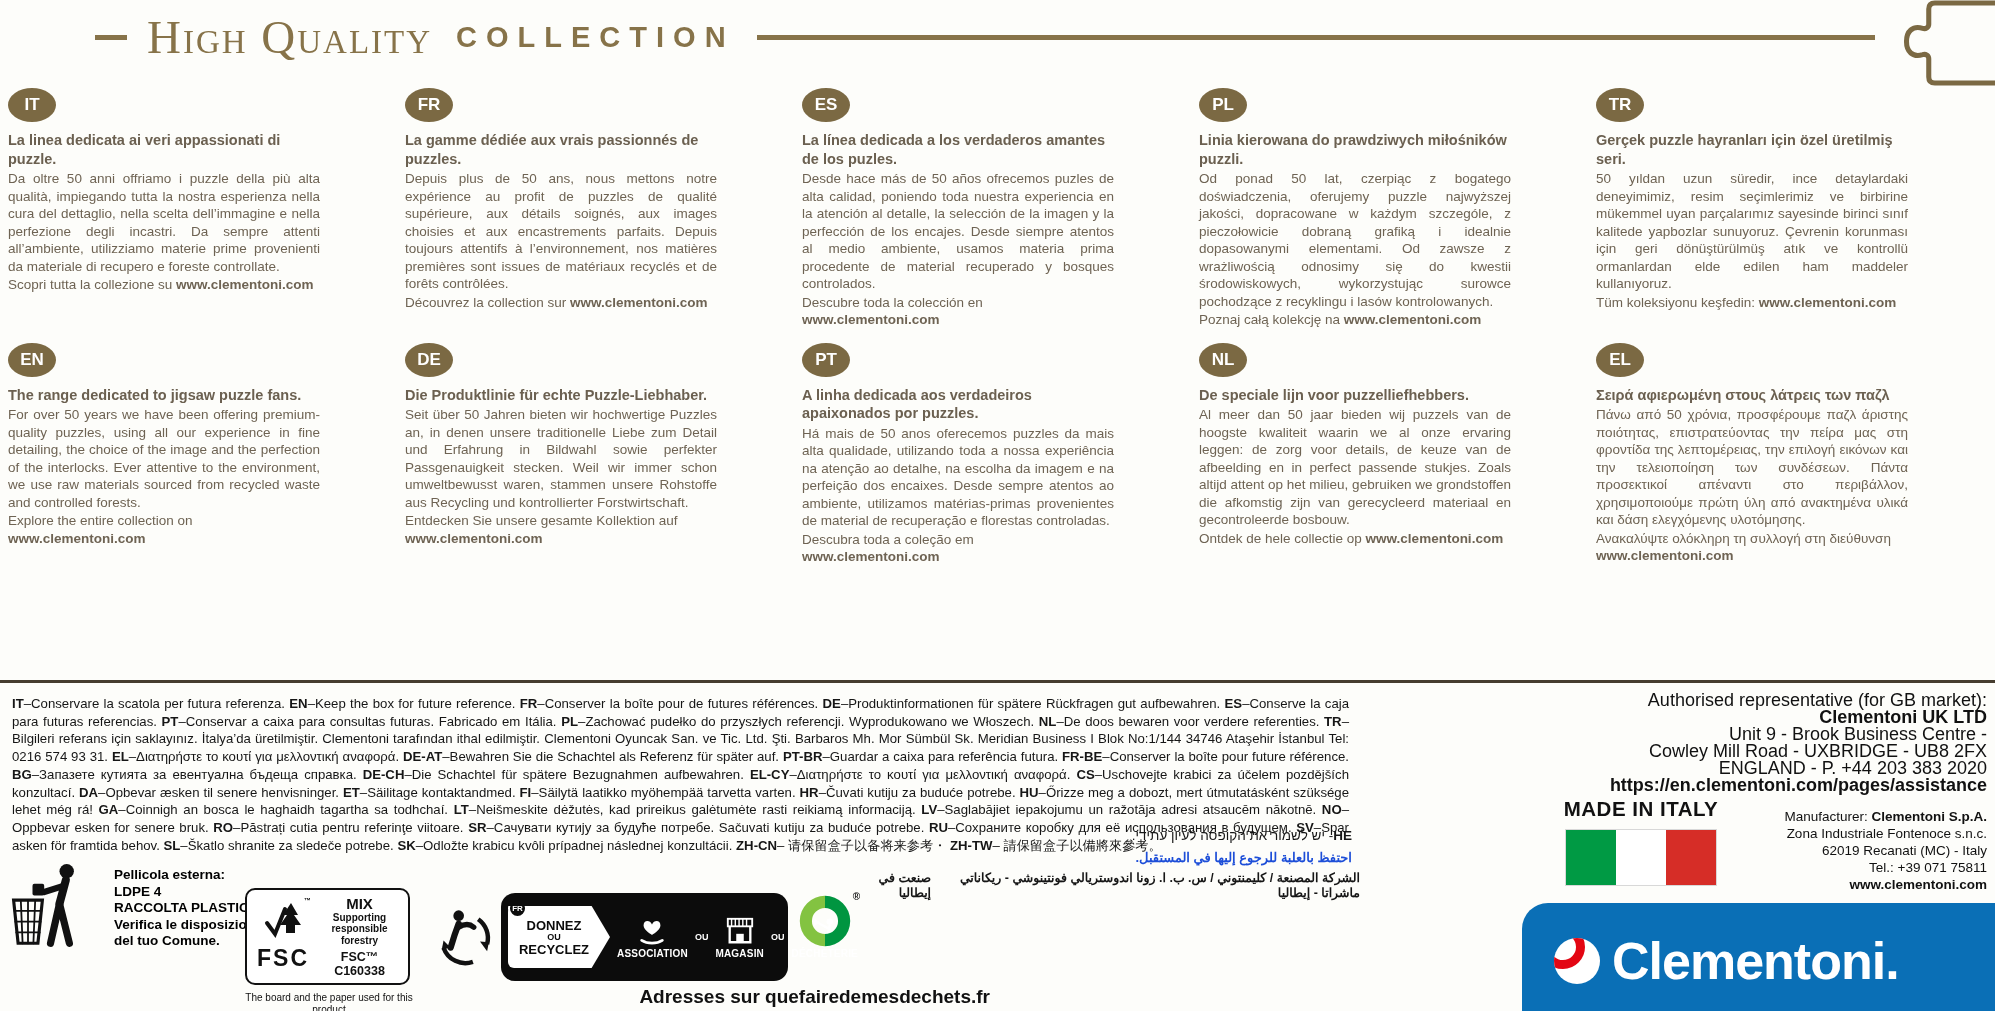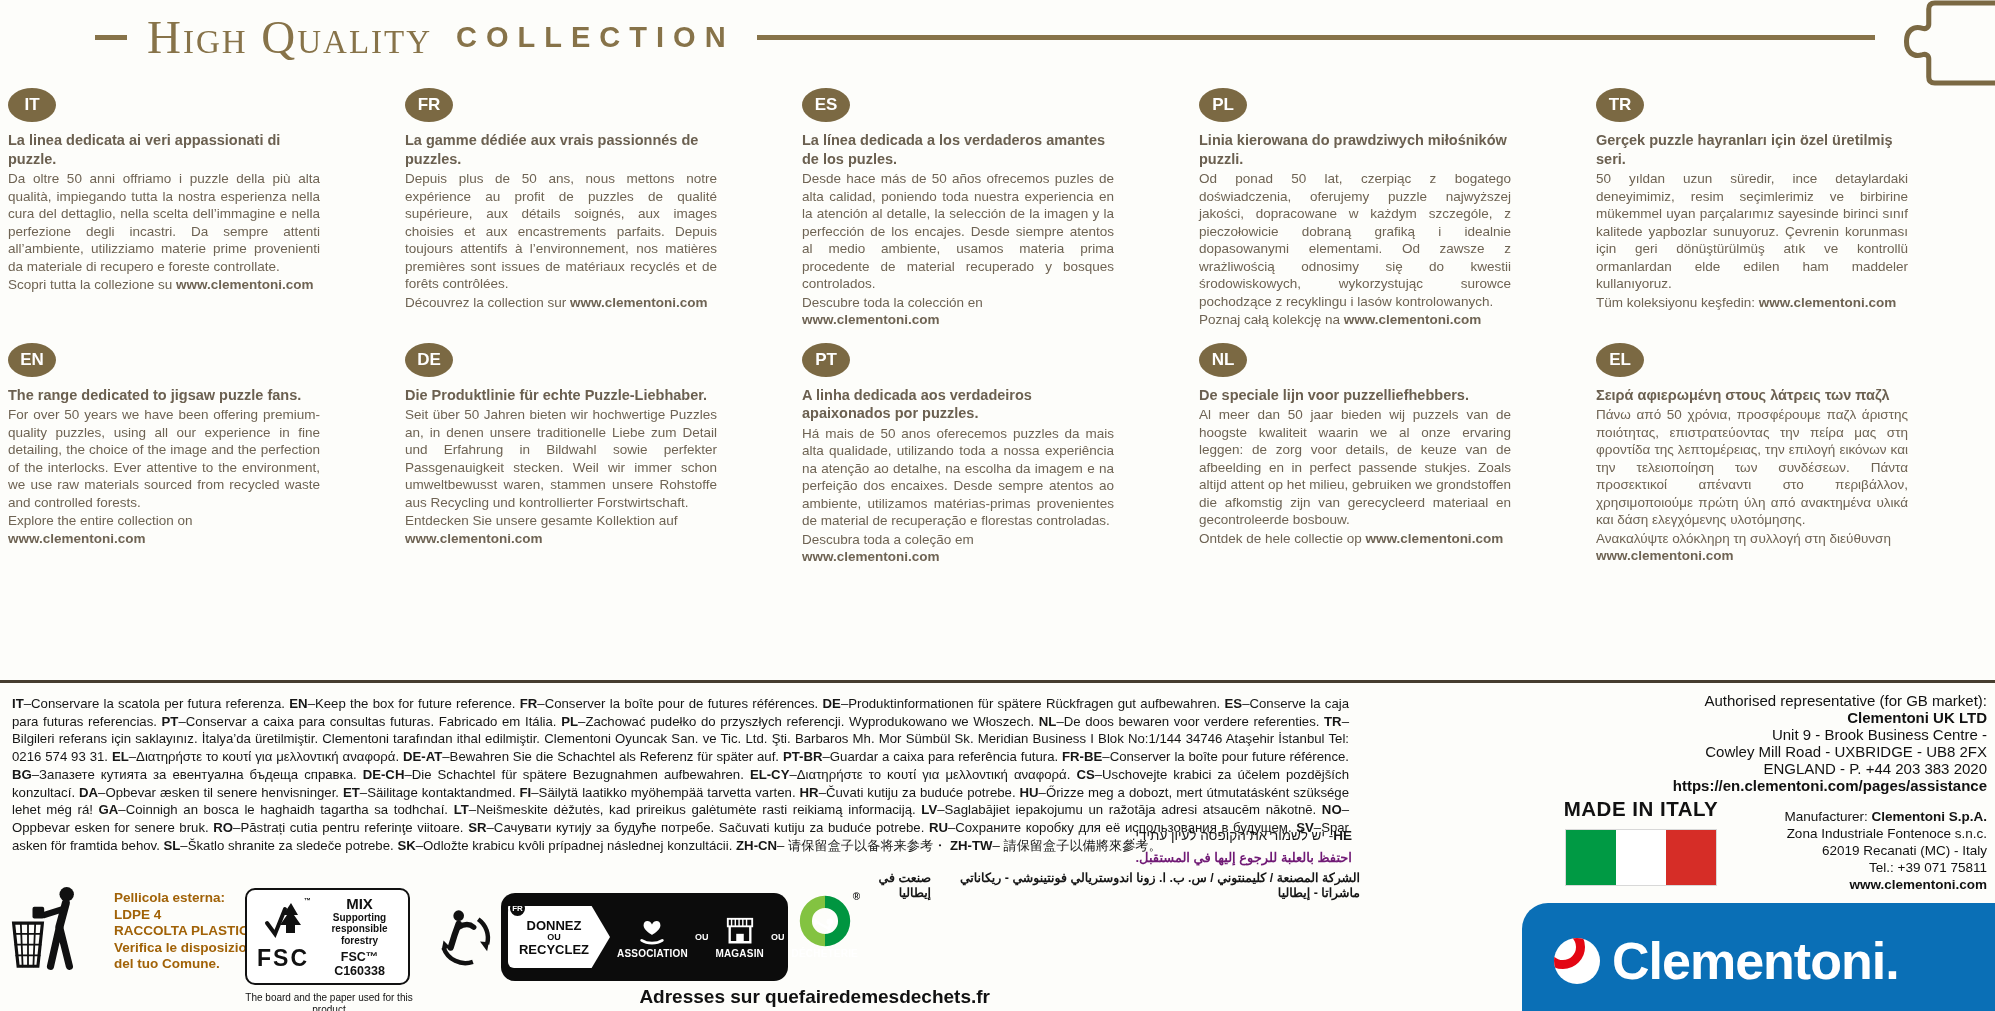--- a/index.html
+++ b/index.html
@@ -24,39 +24,39 @@
   .bb{font-size:13.5px;margin:0;line-height:17.5px;text-align:justify;}
   .bl{font-size:13.5px;margin:1px 0 0;line-height:17.5px;}
   .bl b{font-weight:700;}
 
   
   .divider{position:absolute;top:680px;left:0;width:1995px;height:3px;background:#463d2f;}
   .legal{position:absolute;top:691px;left:8px;width:1337px;font-size:13.2px;line-height:17.7px;
          color:#161616;text-align:justify;margin:4px;}
   .legal b,.he b{font-weight:700;}
   .he{position:absolute;top:828px;left:1000px;width:352px;direction:rtl;font-size:13.5px;color:#161616;}
-  .ar1{position:absolute;top:850px;left:1000px;width:352px;direction:rtl;font-size:13px;font-weight:700;color:#701a75;}
+  .ar1{position:absolute;top:850px;left:1000px;width:352px;direction:rtl;font-size:13px;font-weight:700;color:#1d4ed8;}
   .ar2{position:absolute;top:870px;left:853px;width:507px;direction:rtl;display:flex;
        justify-content:space-between;font-size:12.5px;font-weight:700;color:#161616;}
 
   
-  .rep{position:absolute;top:692px;left:1490px;width:497px;text-align:right;font-size:15px;
+  .rep{position:absolute;top:692px;left:1490px;width:497px;text-align:right;font-size:18px;
        line-height:17px;color:#111;}
   .rep .b{font-weight:700;}
   .mii{position:absolute;top:797px;left:1552px;width:178px;text-align:center;color:#111;}
   .mii .t{font-weight:700;font-size:20.5px;letter-spacing:.5px;}
   .flag{margin:8px auto 0;width:152px;height:57px;display:flex;border:1px solid #d8d8d8;box-sizing:border-box;}
   .flag div{flex:1;}
   .fg{background:#009a44;} .fw{background:#fff;} .fr{background:#d62d27;}
   .manu{position:absolute;top:796px;left:1600px;width:387px;text-align:right;font-size:13.5px;
         line-height:17px;color:#111;margin-top:12px;}
   .manu .b{font-weight:700;}
 
   
-  .ldpe{position:absolute;top:882px;left:10px;display:flex;gap:14px;color:#a16207;}
+  .ldpe{position:absolute;top:859px;left:10px;display:flex;gap:14px;color:#000000;}
   .ldpe .txt{font-size:13.5px;font-weight:700;line-height:16.5px;padding-top:8px;}
 
   .fscbox{position:absolute;top:888px;left:245px;width:165px;height:97px;border:2.5px solid #111;
           border-radius:10px;background:#fff;display:flex;align-items:center;gap:8px;
           padding:4px 8px;box-sizing:border-box;color:#111;}
   .fsc-left{width:56px;text-align:center;position:relative;}
   .fsc-tm{position:absolute;right:0;top:-4px;font-size:7px;font-weight:700;}
   .fsc-brand{font-family:Liberation Sans, sans-serif;font-weight:700;font-size:23px;letter-spacing:2px;}
   .fsc-right{flex:1;text-align:center;}
   .fsc-mix{font-weight:700;font-size:15px;}

